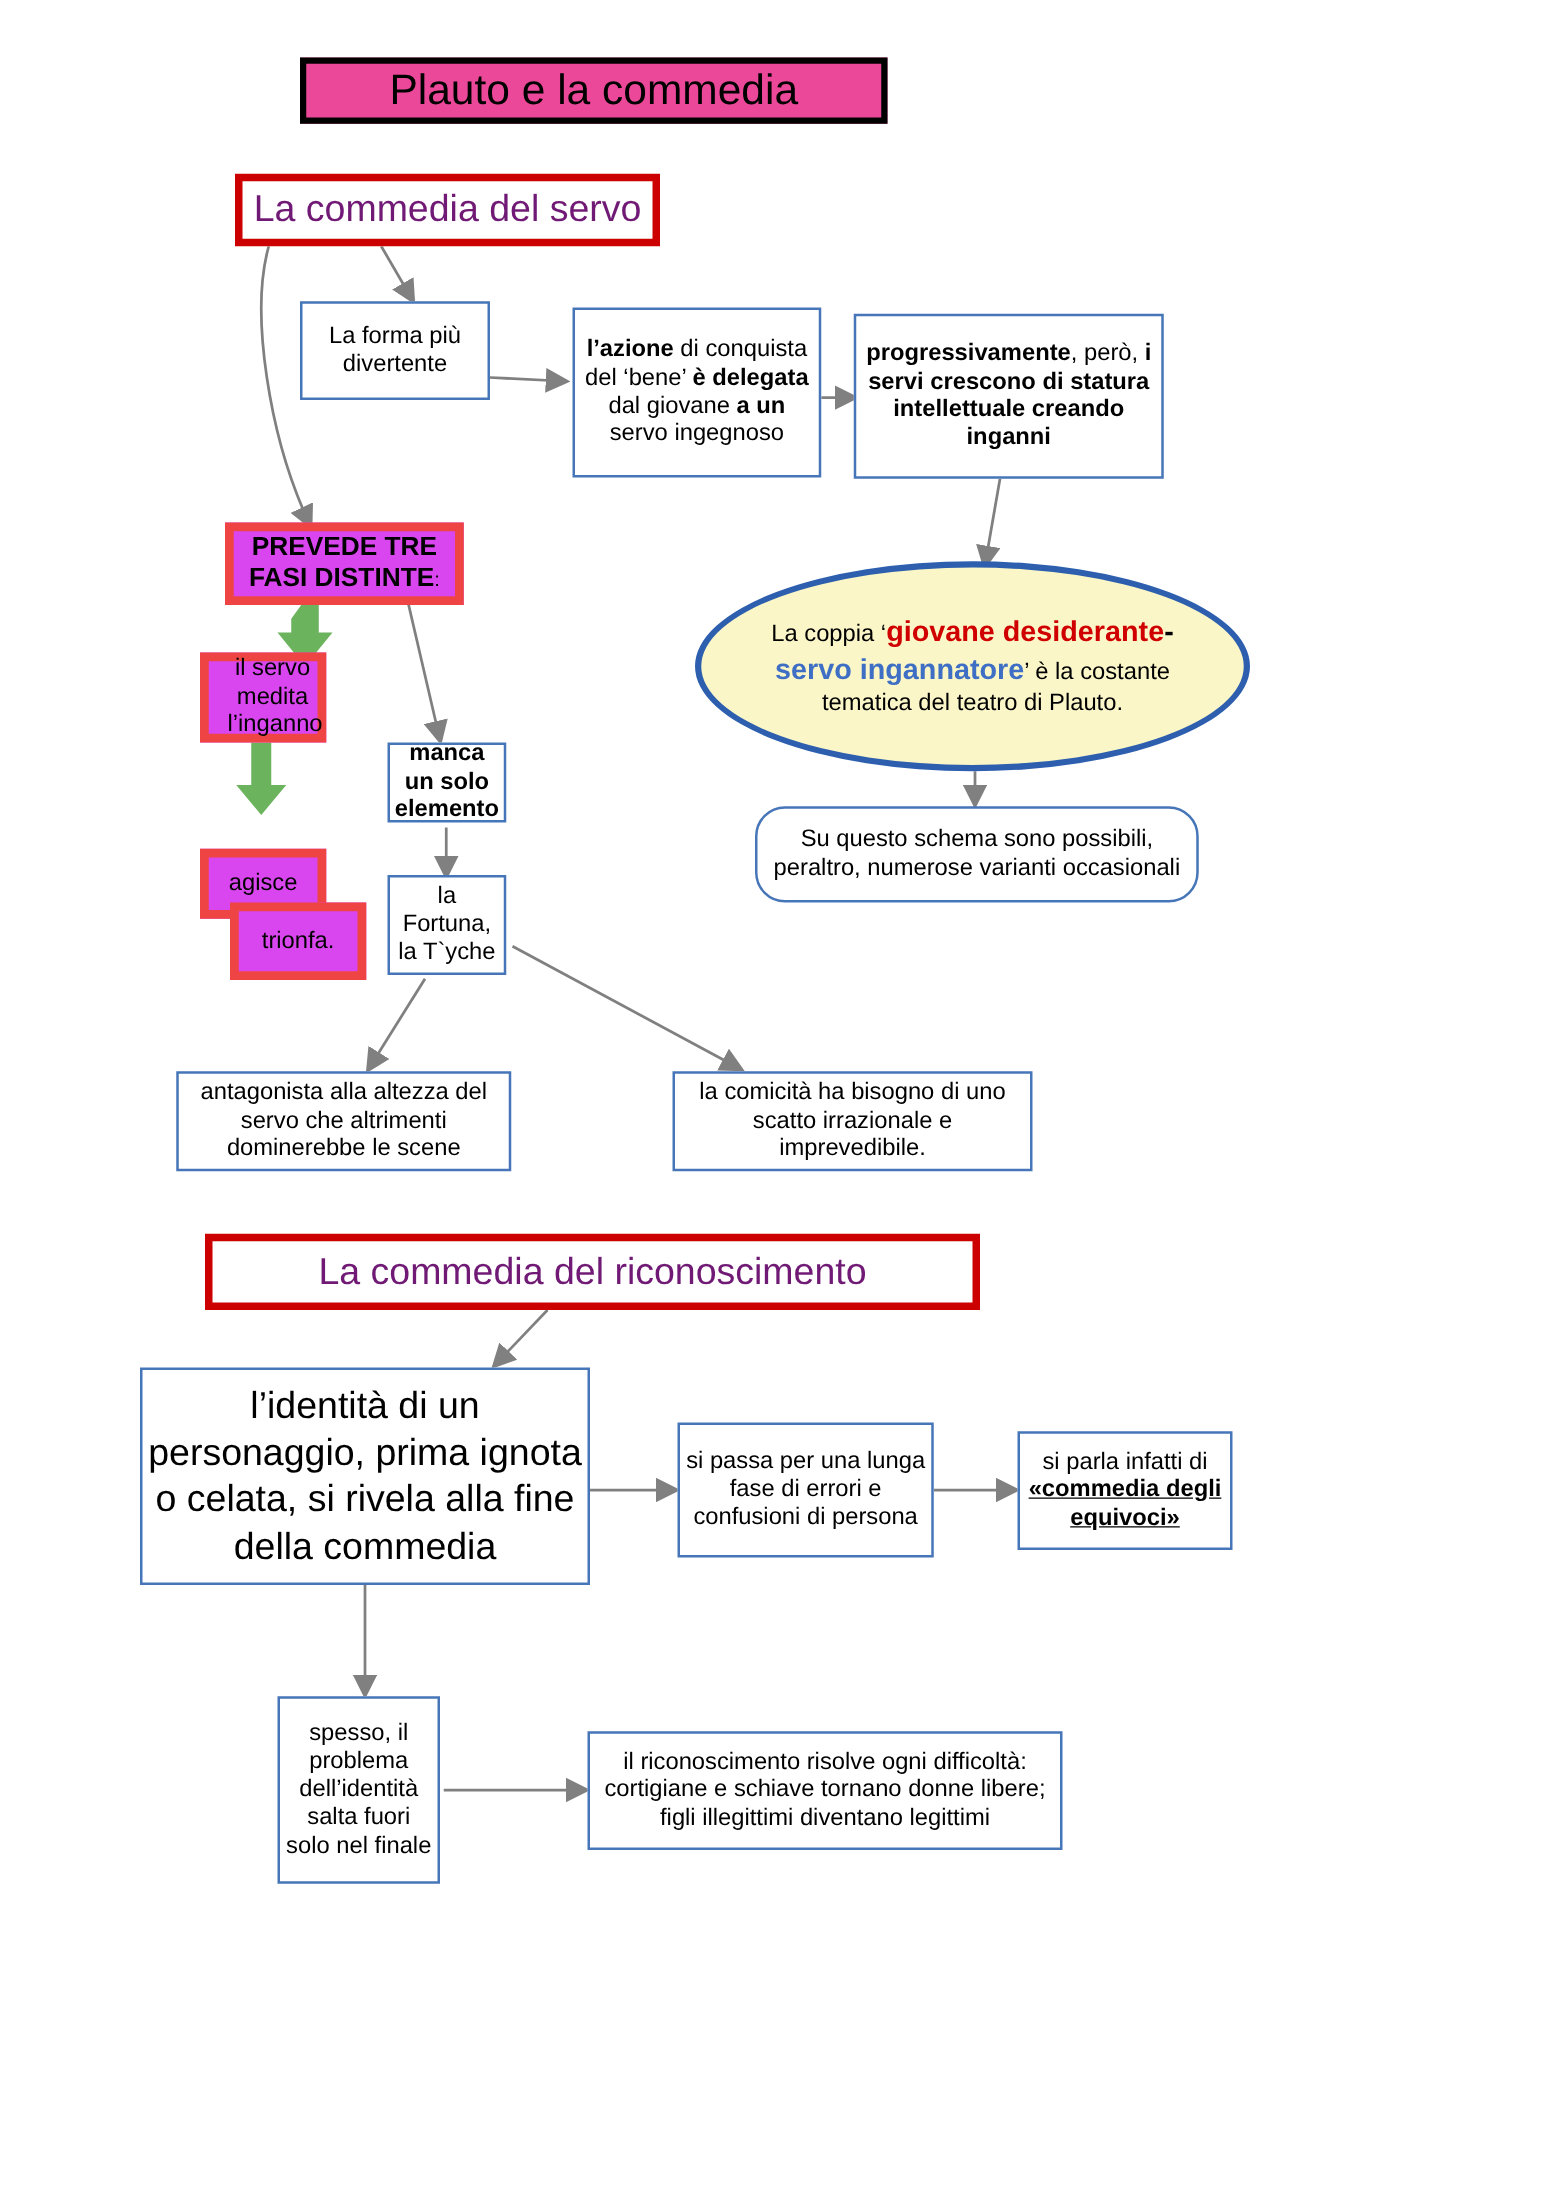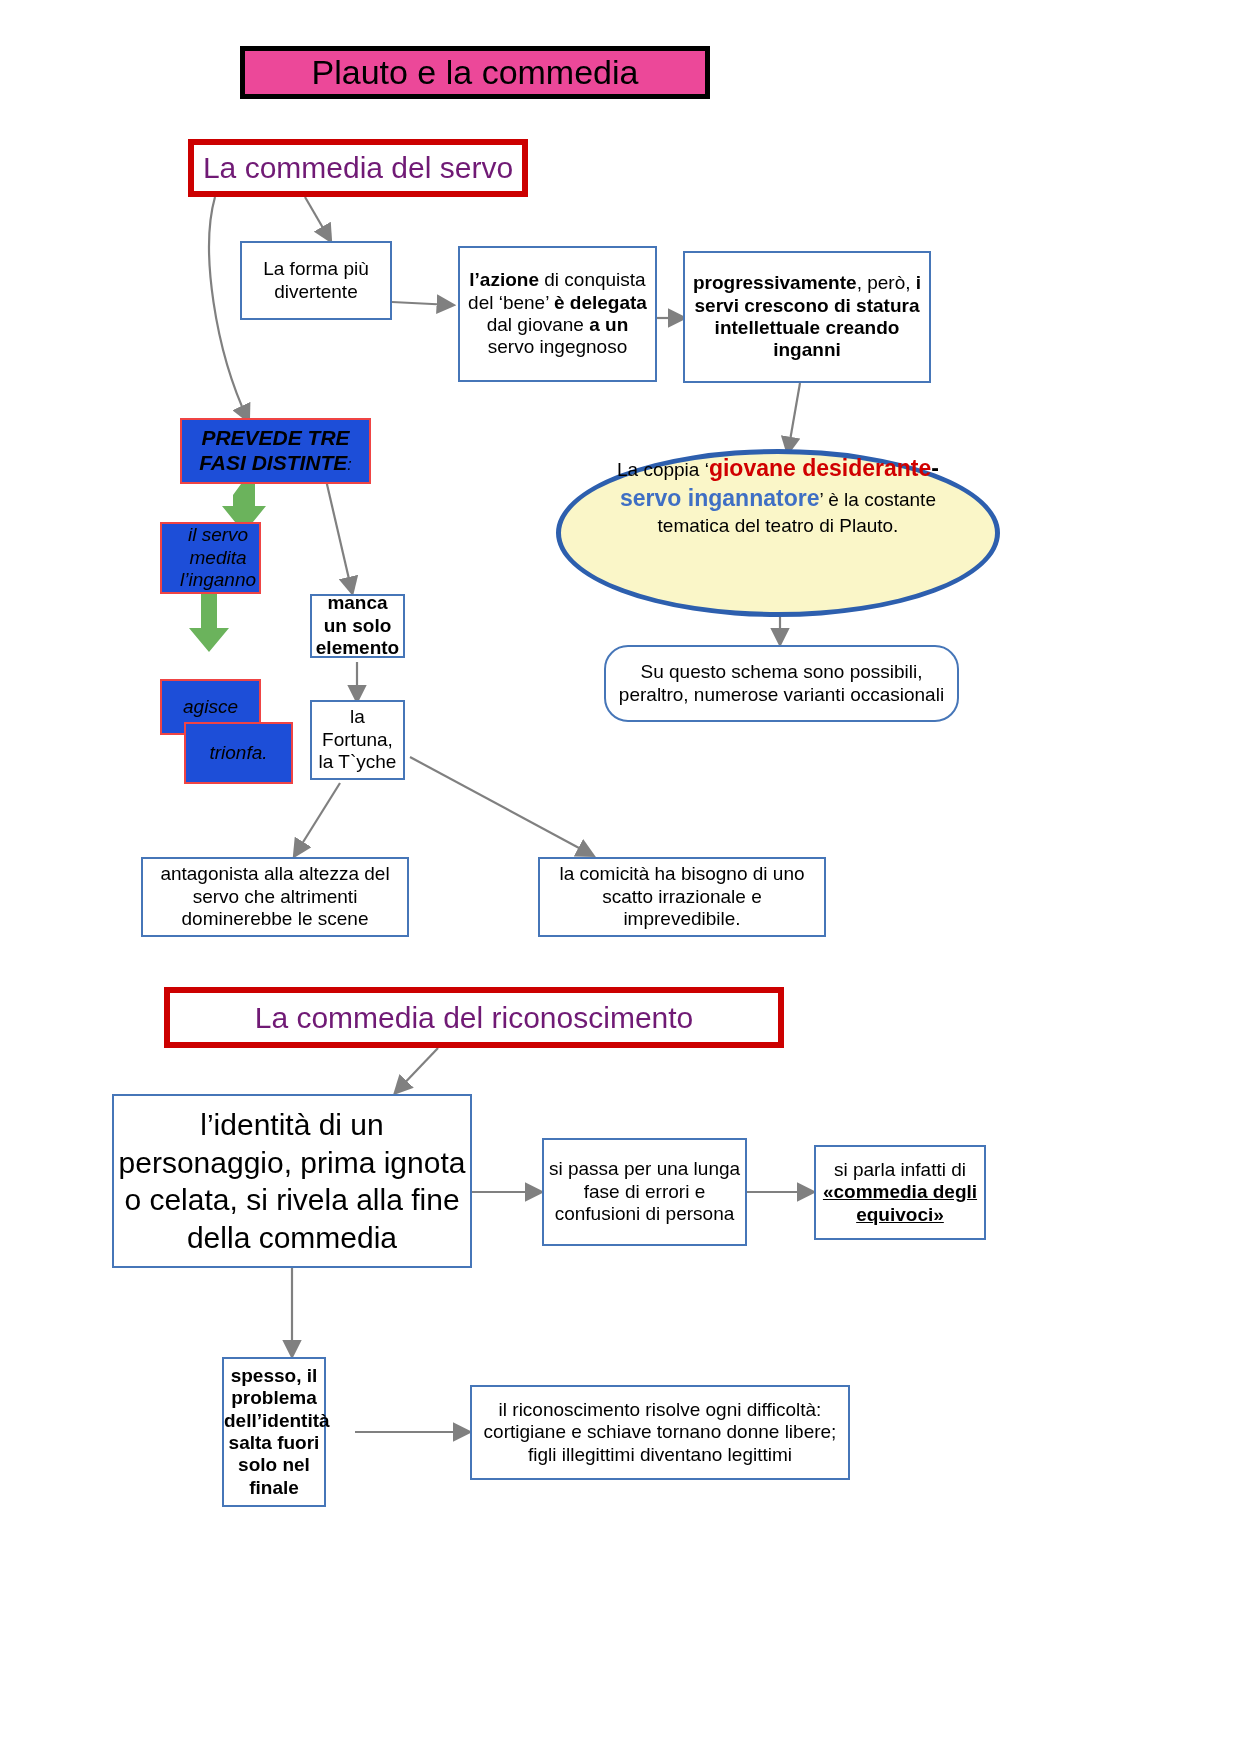--- a/index.html
+++ b/index.html
@@ -15,26 +15,26 @@
   .title-box{background:#ec4899;border:5px solid #000;font-size:34px;color:#000;}
 
   
   .red-head{background:#fff;border:6px solid #CC0000;color:#701a75;font-size:30px;}
 
   
   .blue-box{background:#fff;border:2px solid #4676B8;font-size:19px;}
   .blue-box b{font-weight:bold;}
 
   
-  .green-box{background:#1d4ed8;border:2px solid #ef4444;font-size:19px;font-style:italic;}
+  .green-box{background:#d946ef;border:7px solid #ef4444;font-size:19px;}
   .green-box.hdr{font-size:21px;font-weight:bold;}
 
   
   .ellipse{position:absolute;background:#FAF6C8;border:5px solid #2D5FAE;
-           border-radius:50%;display:flex;align-items:flex-start;justify-content:center;
+           border-radius:50%;display:flex;align-items:center;justify-content:center;
            text-align:center;font-size:19px;line-height:1.3;box-sizing:border-box;}
   .ellipse .red{color:#D00000;font-weight:bold;font-size:23px;}
   .ellipse .blue{color:#3F6FC4;font-weight:bold;font-size:23px;}
 
   .big{font-size:30px;line-height:1.25;}
   .ul{text-decoration:underline;font-weight:bold;}
 </style>
 </head>
 <body>
 
@@ -170,21 +170,21 @@
     <span>si passa per una lunga fase di errori e confusioni di persona</span>
   </div>
 
   <div class="node blue-box" style="left:814px;top:1145px;width:172px;height:95px;">
     <span>
       <span>si parla infatti di</span><br>
       <span class="ul">«commedia degli  equivoci»</span>
     </span>
   </div>
 
-  <div class="node blue-box" style="left:222px;top:1357px;width:104px;height:150px;font-weight:bold;">
+  <div class="node blue-box" style="left:222px;top:1357px;width:130px;height:150px;">
     <span>spesso, il problema dell’identità salta fuori solo nel finale</span>
   </div>
 
   <div class="node blue-box" style="left:470px;top:1385px;width:380px;height:95px;">
     <span>il riconoscimento risolve ogni difficoltà: cortigiane e schiave tornano donne libere; figli illegittimi diventano legittimi</span>
   </div>
 
 </div>
 
 </body></html>

